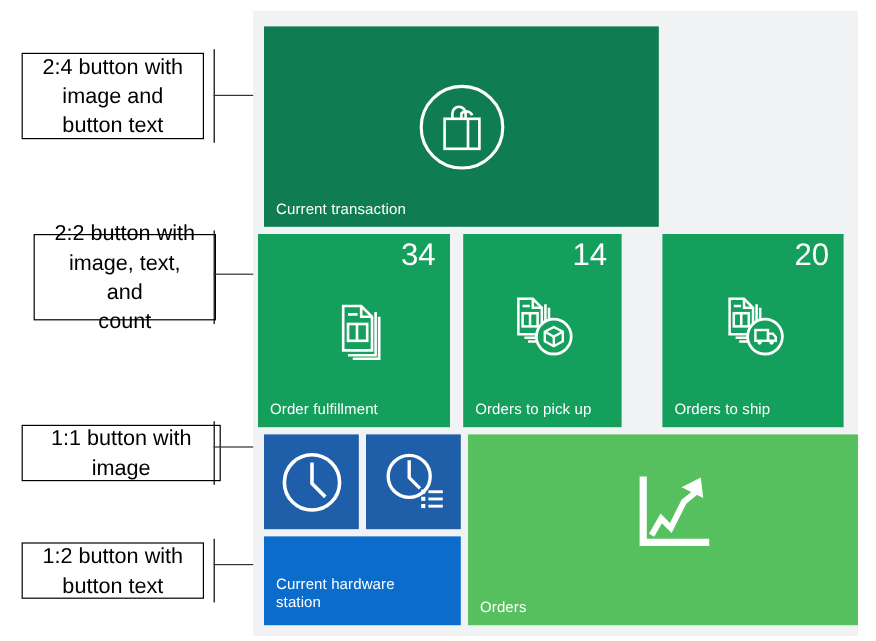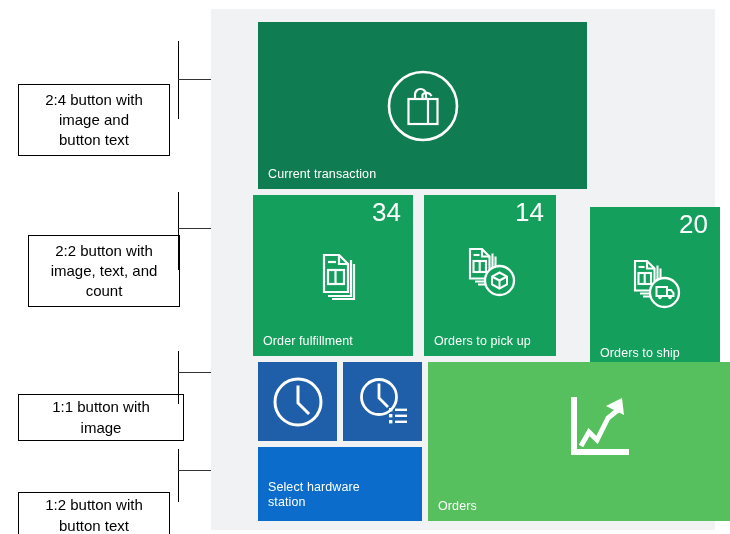--- a/index.html
+++ b/index.html
@@ -16,24 +16,23 @@
   .callout{
     position:absolute;
     box-sizing:border-box;
     border:1px solid #000000;
     background:#ffffff;
     display:flex;
     align-items:center;
     justify-content:center;
     text-align:center;
     color:#000000;
-    font-size:15px;
+    font-size:18px;
     line-height:1.35;
     padding:4px 16px;
-    margin-top:40px;
   }
   .callout span{display:block;}
 
   .bracket{
     position:absolute;
     width:1px;
     background:#000000;
   }
   .leader{
     position:absolute;
@@ -48,21 +47,20 @@
     width:504px;height:521px;
     background:#f0f2f4;
   }
 
   .tile{
     position:absolute;
     box-sizing:border-box;
     overflow:hidden;
     color:#ffffff;
     cursor:pointer;
-    margin-left:38px;
   }
   .tile .tile-label{
     position:absolute;
     left:10px;
     bottom:6px;
     font-size:12.5px;
     line-height:1.25;
     color:#ffffff;
     letter-spacing:.1px;
     white-space:pre-line;
@@ -88,21 +86,21 @@
     align-items:center;
     justify-content:center;
     top:6px;bottom:16px;
   }
 
   
   #tile-current-transaction{left:9px;  top:13px;  width:329px; height:167px;}
   #tile-return-with-receipt{left:344px;top:13px;  width:160px; height:167px;}
   #tile-order-fulfillment  {left:4px;  top:186px; width:160px; height:161px;}
   #tile-orders-pick-up     {left:175px;top:186px; width:132px; height:161px;}
-  #tile-orders-to-ship     {left:341px;top:198px; width:130px; height:161px;}
+  #tile-orders-to-ship     {left:341px;top:186px; width:151px; height:161px;}
   #tile-time-clock         {left:9px;  top:353px; width:79px;  height:79px;}
   #tile-time-clock-entries {left:94px; top:353px; width:79px;  height:79px;}
   #tile-select-hardware    {left:9px;  top:438px; width:164px; height:74px;}
   #tile-reports            {left:179px;top:353px; width:325px; height:159px;}
 
   svg{display:block;}
 </style>
 </head>
 <body>
 
@@ -229,21 +227,21 @@
           <rect x="35" y="41" width="3.4" height="3.4"></rect>
           <rect x="41" y="41.6" width="12" height="2.4"></rect>
           <rect x="35" y="47" width="3.4" height="3.4"></rect>
           <rect x="41" y="47.6" width="12" height="2.4"></rect>
         </g>
       </svg>
     </div>
   </div>
 
   <div class="tile" id="tile-select-hardware" style="background:#0c6ccb;">
-    <div class="tile-label" style="bottom:10px;">Select hardware
+    <div class="tile-label" style="bottom:10px;">Current hardware
 station</div>
   </div>
 
   <div class="tile" id="tile-reports" style="background:#57c05e;">
     <div class="tile-icon" style="bottom:24px;">
       <svg width="86" height="80" viewBox="0 0 86 80" aria-hidden="true">
         <polyline points="26,10 26,62 78,62" fill="none" stroke="#ffffff" stroke-width="6" stroke-linecap="square"></polyline>
         <polyline points="33,56 41,42 49,50 60,28 70,20" fill="none" stroke="#ffffff" stroke-width="5" stroke-linejoin="miter"></polyline>
         <polygon points="74,8 76,25 58,16" fill="#ffffff"></polygon>
       </svg>

